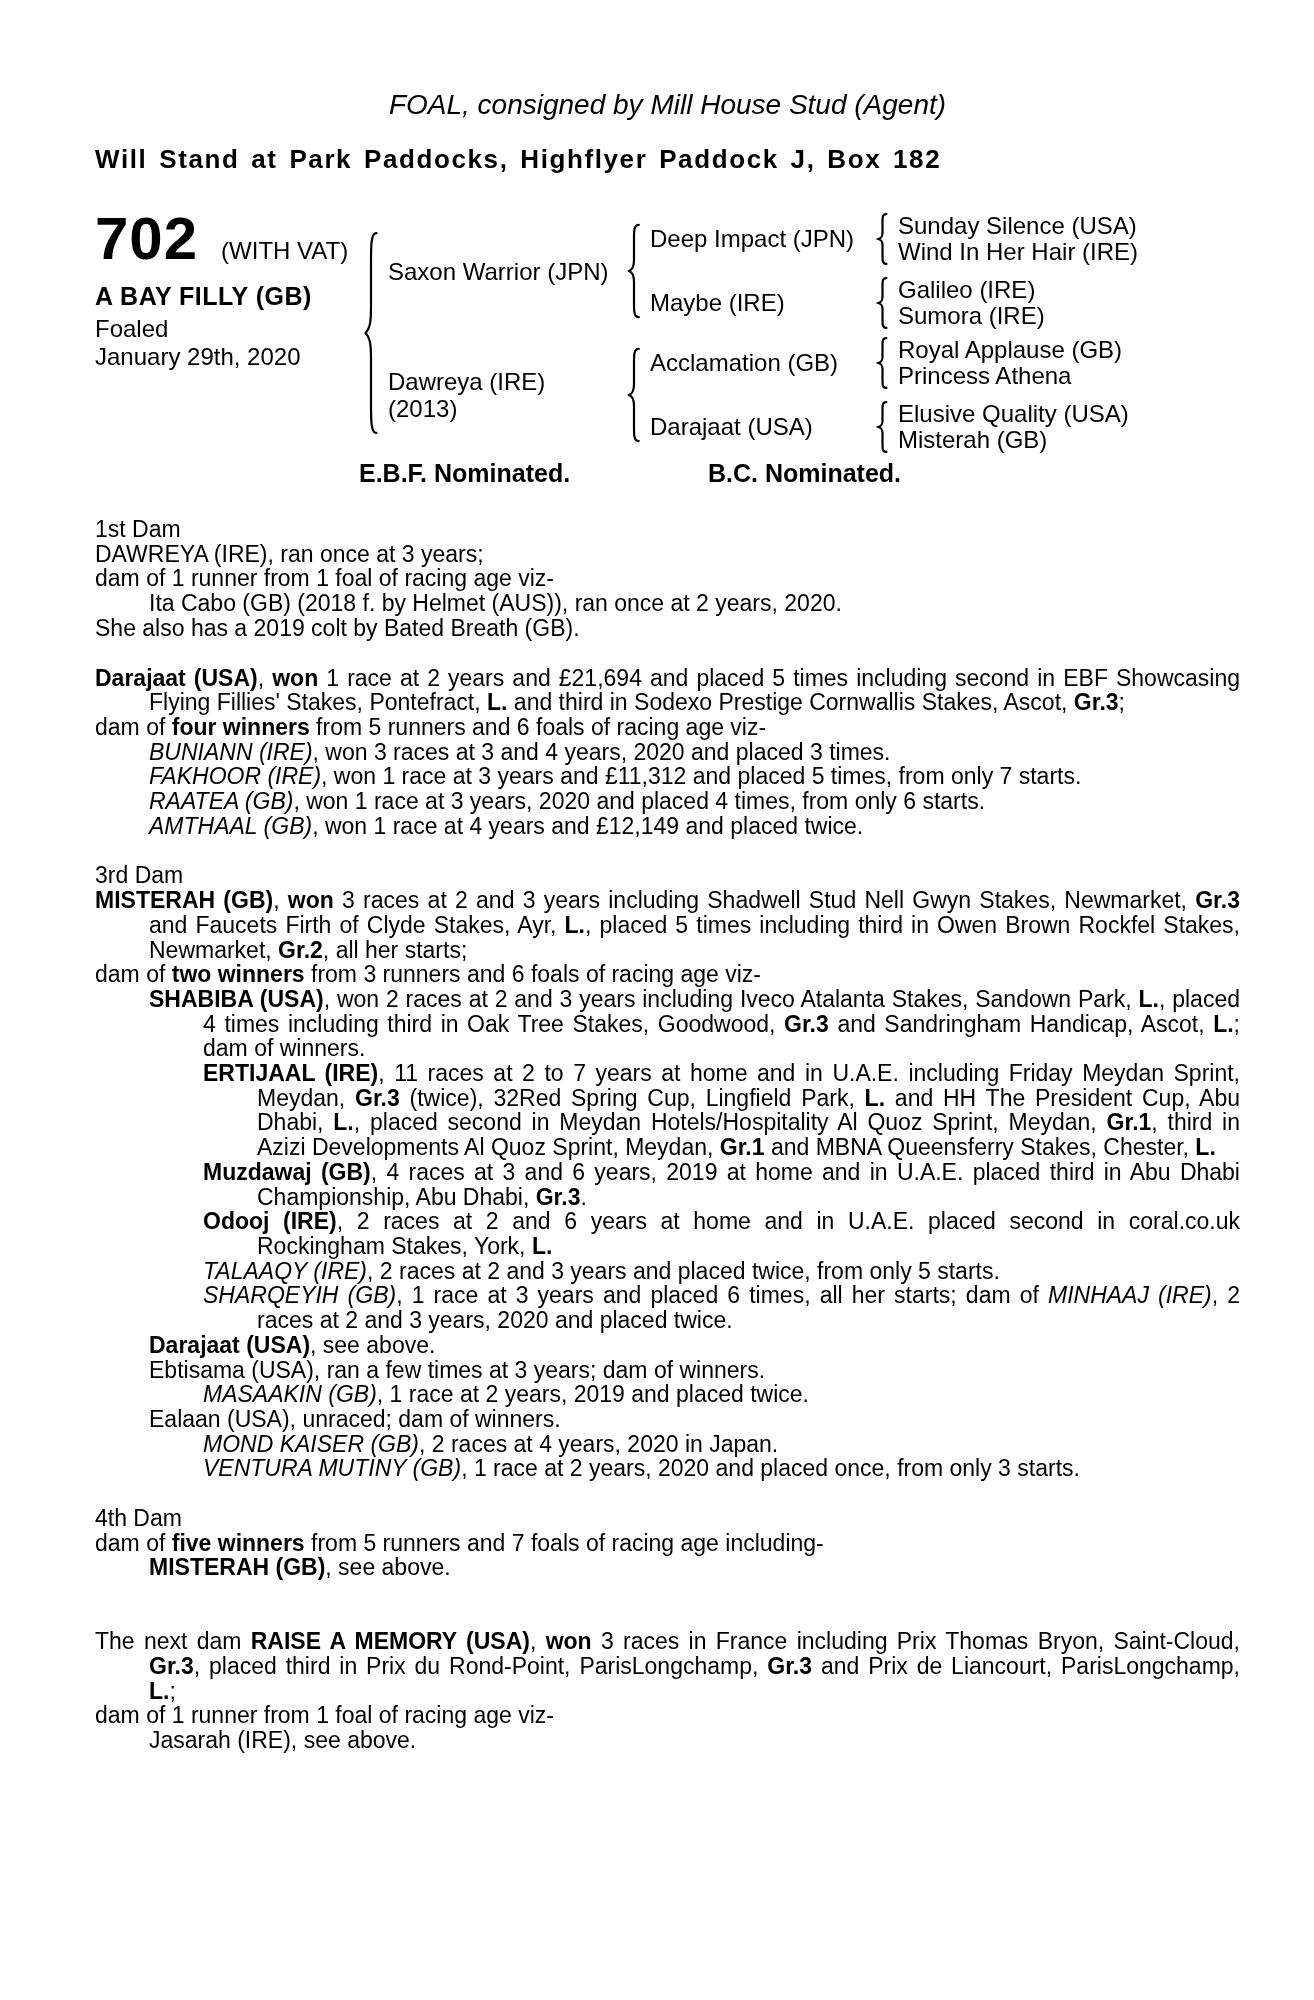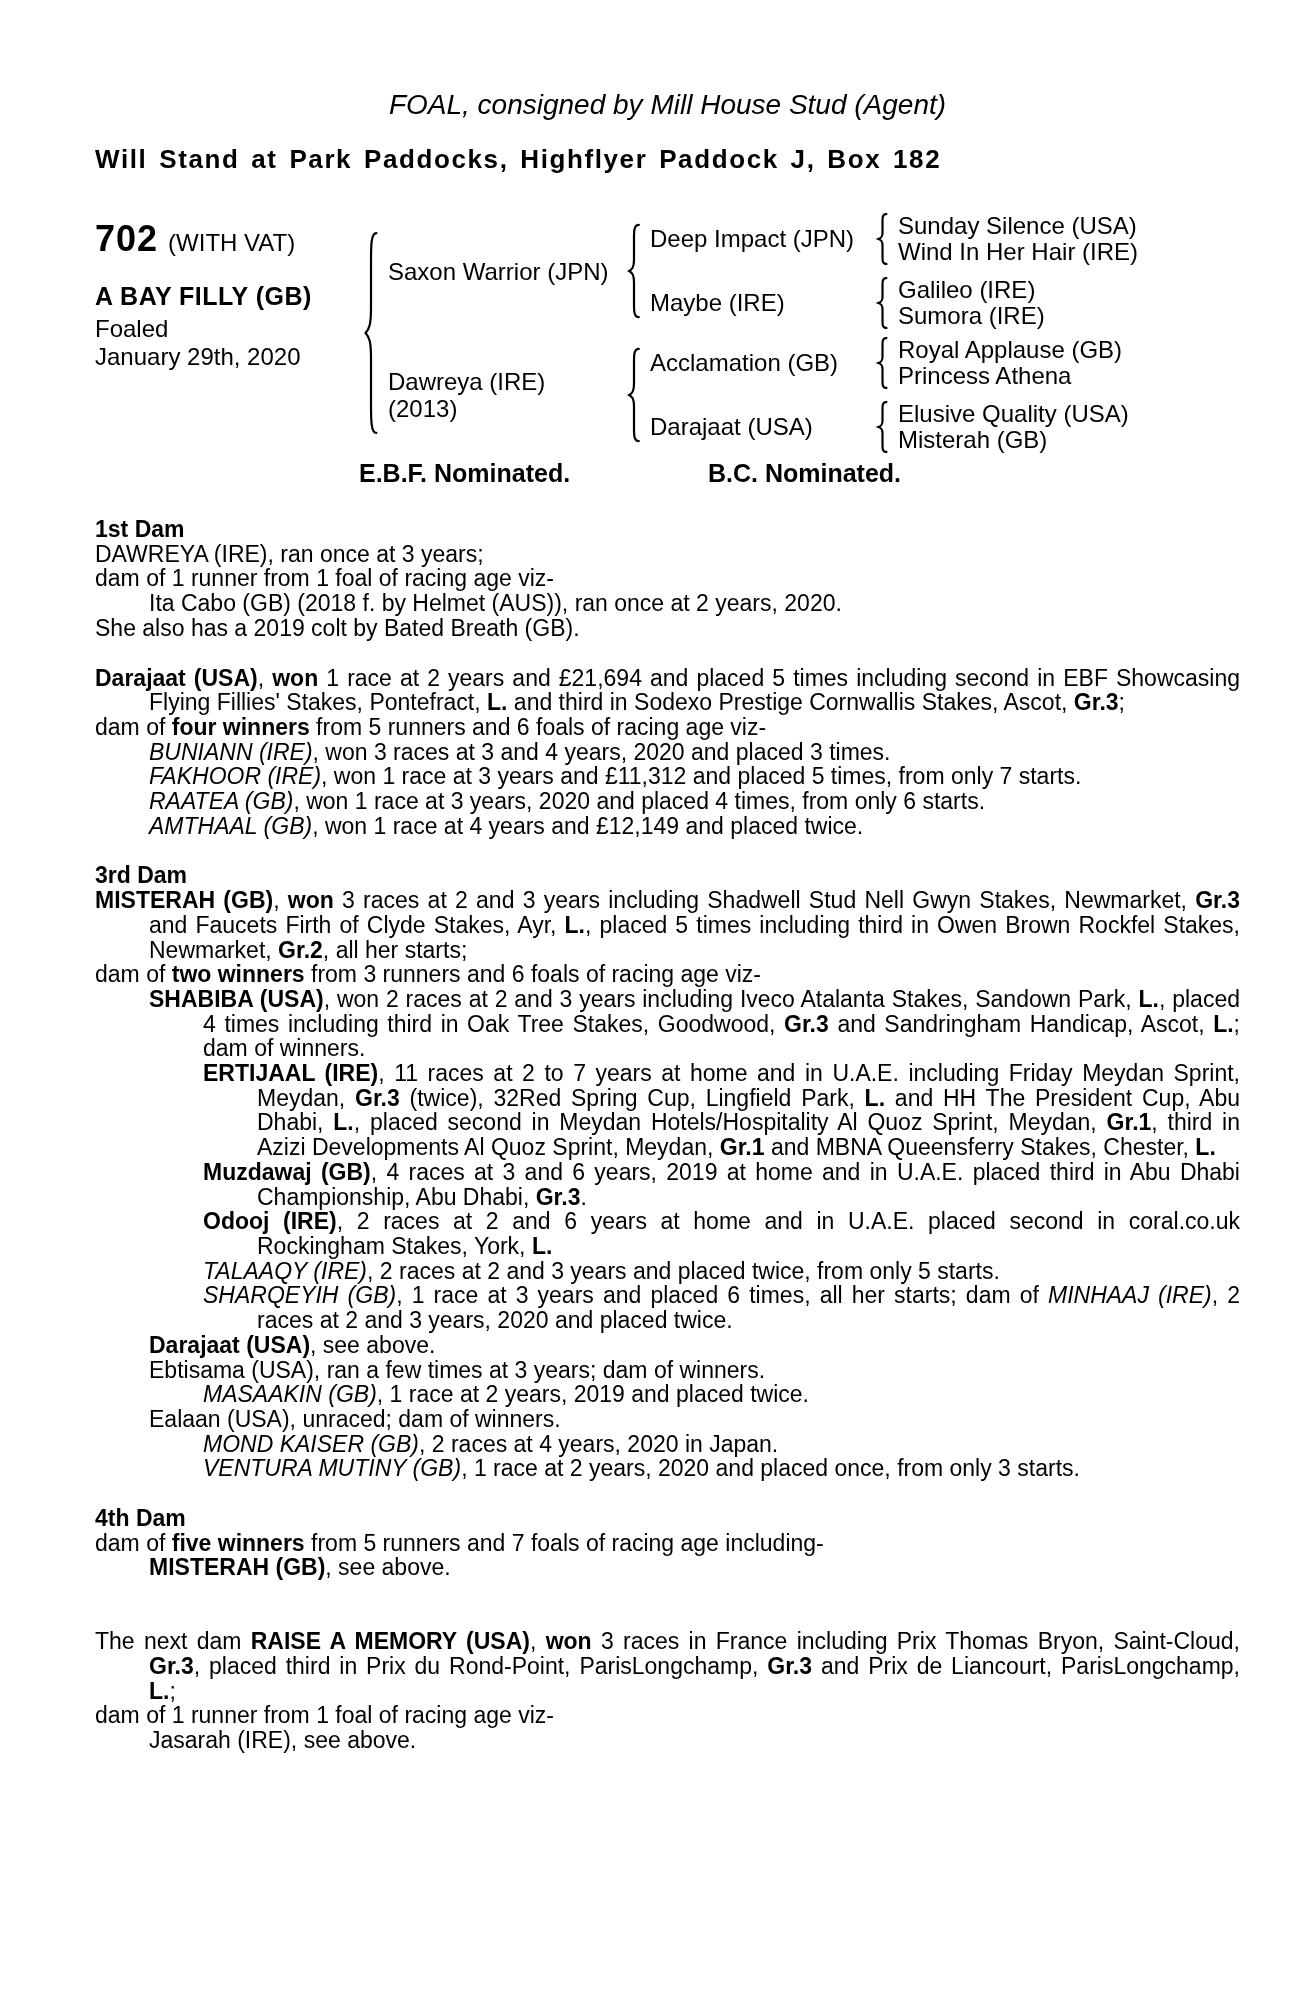--- a/index.html
+++ b/index.html
@@ -13,22 +13,22 @@
   .page { width: 1314px; height: 2000px; padding: 88px 74px 0 95px; overflow: hidden; border-radius: 29px; }
 
   
   .consignor { text-align: center; font-style: italic; font-size: 28px; line-height: 34px; }
   .stand { margin-top: 21px; font-weight: bold; font-size: 26px; line-height: 32px; letter-spacing: 1.6px; word-spacing: 3px; }
 
   
   .pedigree { margin-top: 38px; display: flex; align-items: flex-start; }
   .lot-info { width: 255px; flex: none; }
   .lot-line { white-space: nowrap; }
-  .lot-no { font-size: 36px; font-weight: bold; line-height: 52px; letter-spacing: 1px; }
-  .vat { font-size: 24px; margin-left: 10px; }
+  .lot-no { font-size: 60px; font-weight: bold; line-height: 52px; letter-spacing: 1px; }
+  .vat { font-size: 24px; margin-left: 23px; }
   .desc { margin-top: 16px; font-weight: bold; font-size: 25px; letter-spacing: 0.5px; line-height: 30px; }
   .foaled { margin-top: 4px; font-size: 24px; line-height: 28px; }
   .foaled-date { font-size: 24px; line-height: 28px; }
 
   .ped-tree { display: flex; align-items: center; }
   .families { display: flex; flex-direction: column; gap: 8px; }
   .family { display: flex; align-items: center; }
   .parent-name { width: 238px; flex: none; font-size: 24px; line-height: 27px; }
   .gp-col { display: flex; flex-direction: column; gap: 12px; }
   .gp-row { display: flex; align-items: center; }
@@ -45,21 +45,21 @@
   
   .nominated { position: relative; height: 30px; margin-top: 6px; font-weight: bold; font-size: 25px; }
   .ebf { position: absolute; left: 264px; white-space: nowrap; }
   .bc  { position: absolute; left: 613px; white-space: nowrap; }
 
   
   .sections { margin-top: 28px; font-size: 23px; width: 1145px; }
   .section { margin-top: 25px; }
   .sections .section:first-child { margin-top: 0; }
   .section.gap-lg { margin-top: 49px; }
-  .sec-heading { font-weight: bold; line-height: 24.7px; }
+  .sec-heading { font-weight: normal; line-height: 24.7px; }
   .para { line-height: 24.7px; text-align: justify; }
   .para.lvl-0 { padding-left: 54px;  text-indent: -54px; }
   .para.lvl-1 { padding-left: 108px; text-indent: -54px; }
   .para.lvl-2 { padding-left: 162px; text-indent: -54px; }
   .b  { font-weight: bold; }
   .i  { font-style: italic; }
 </style>
 </head>
 <body>
 

